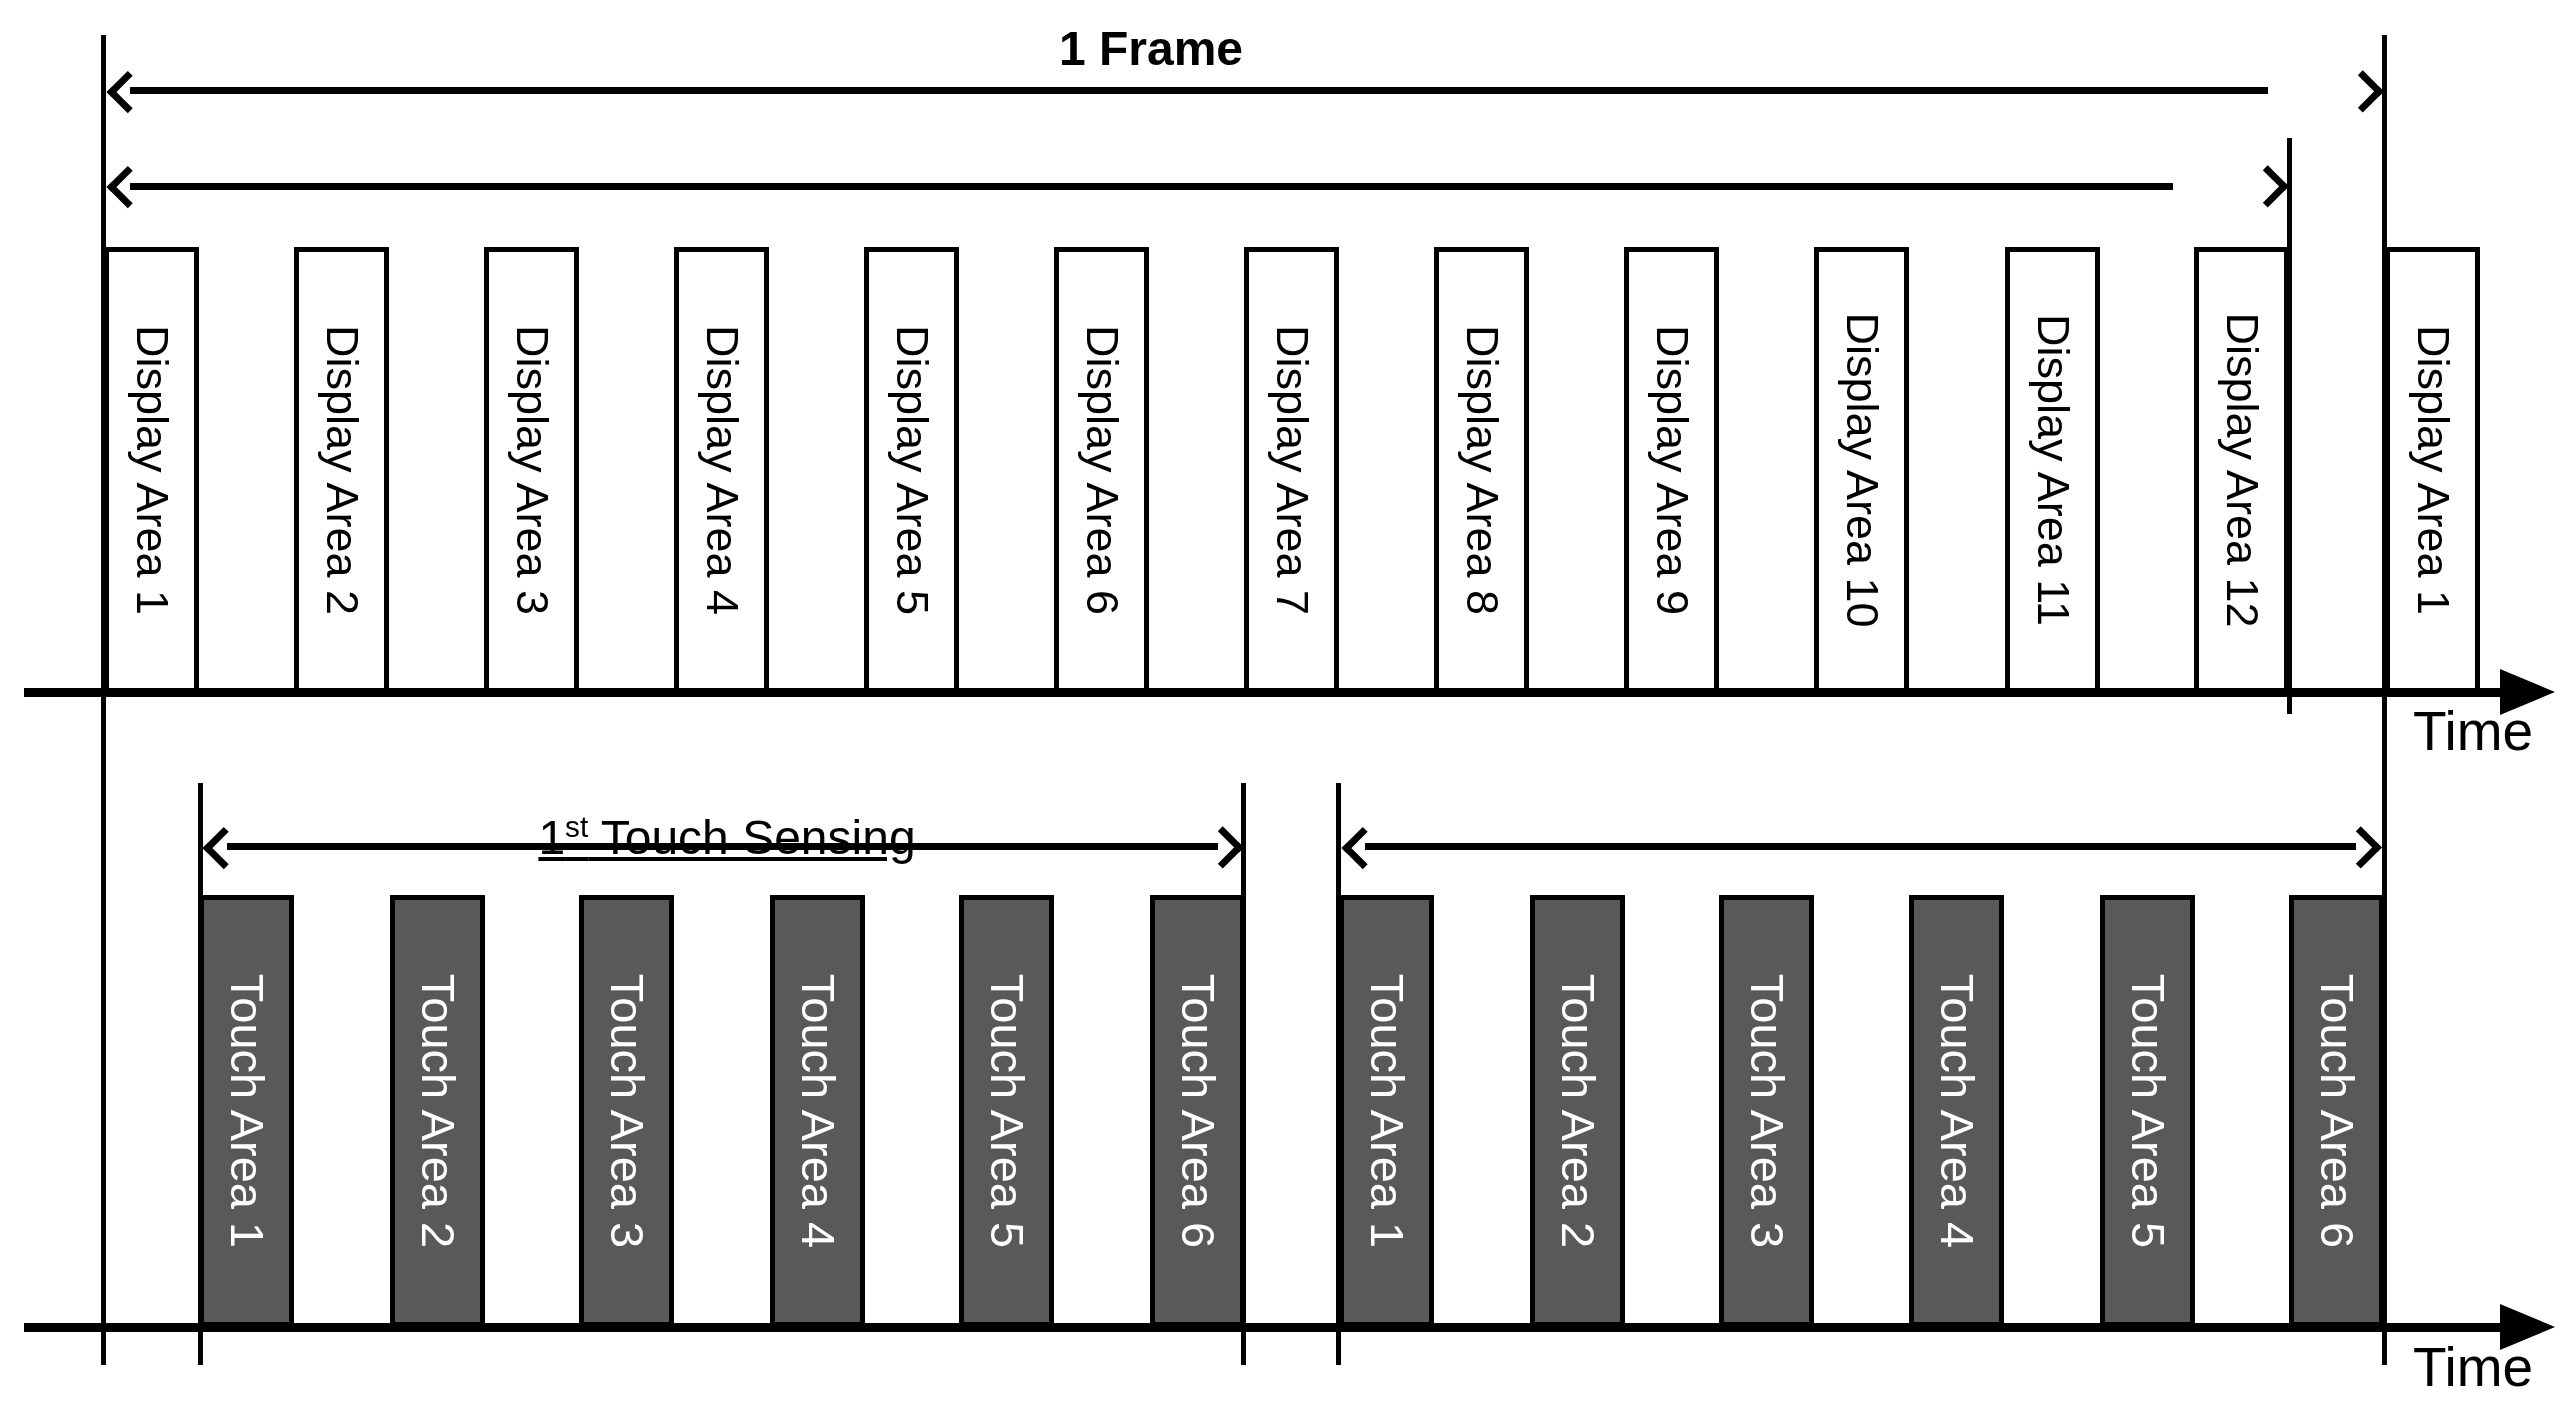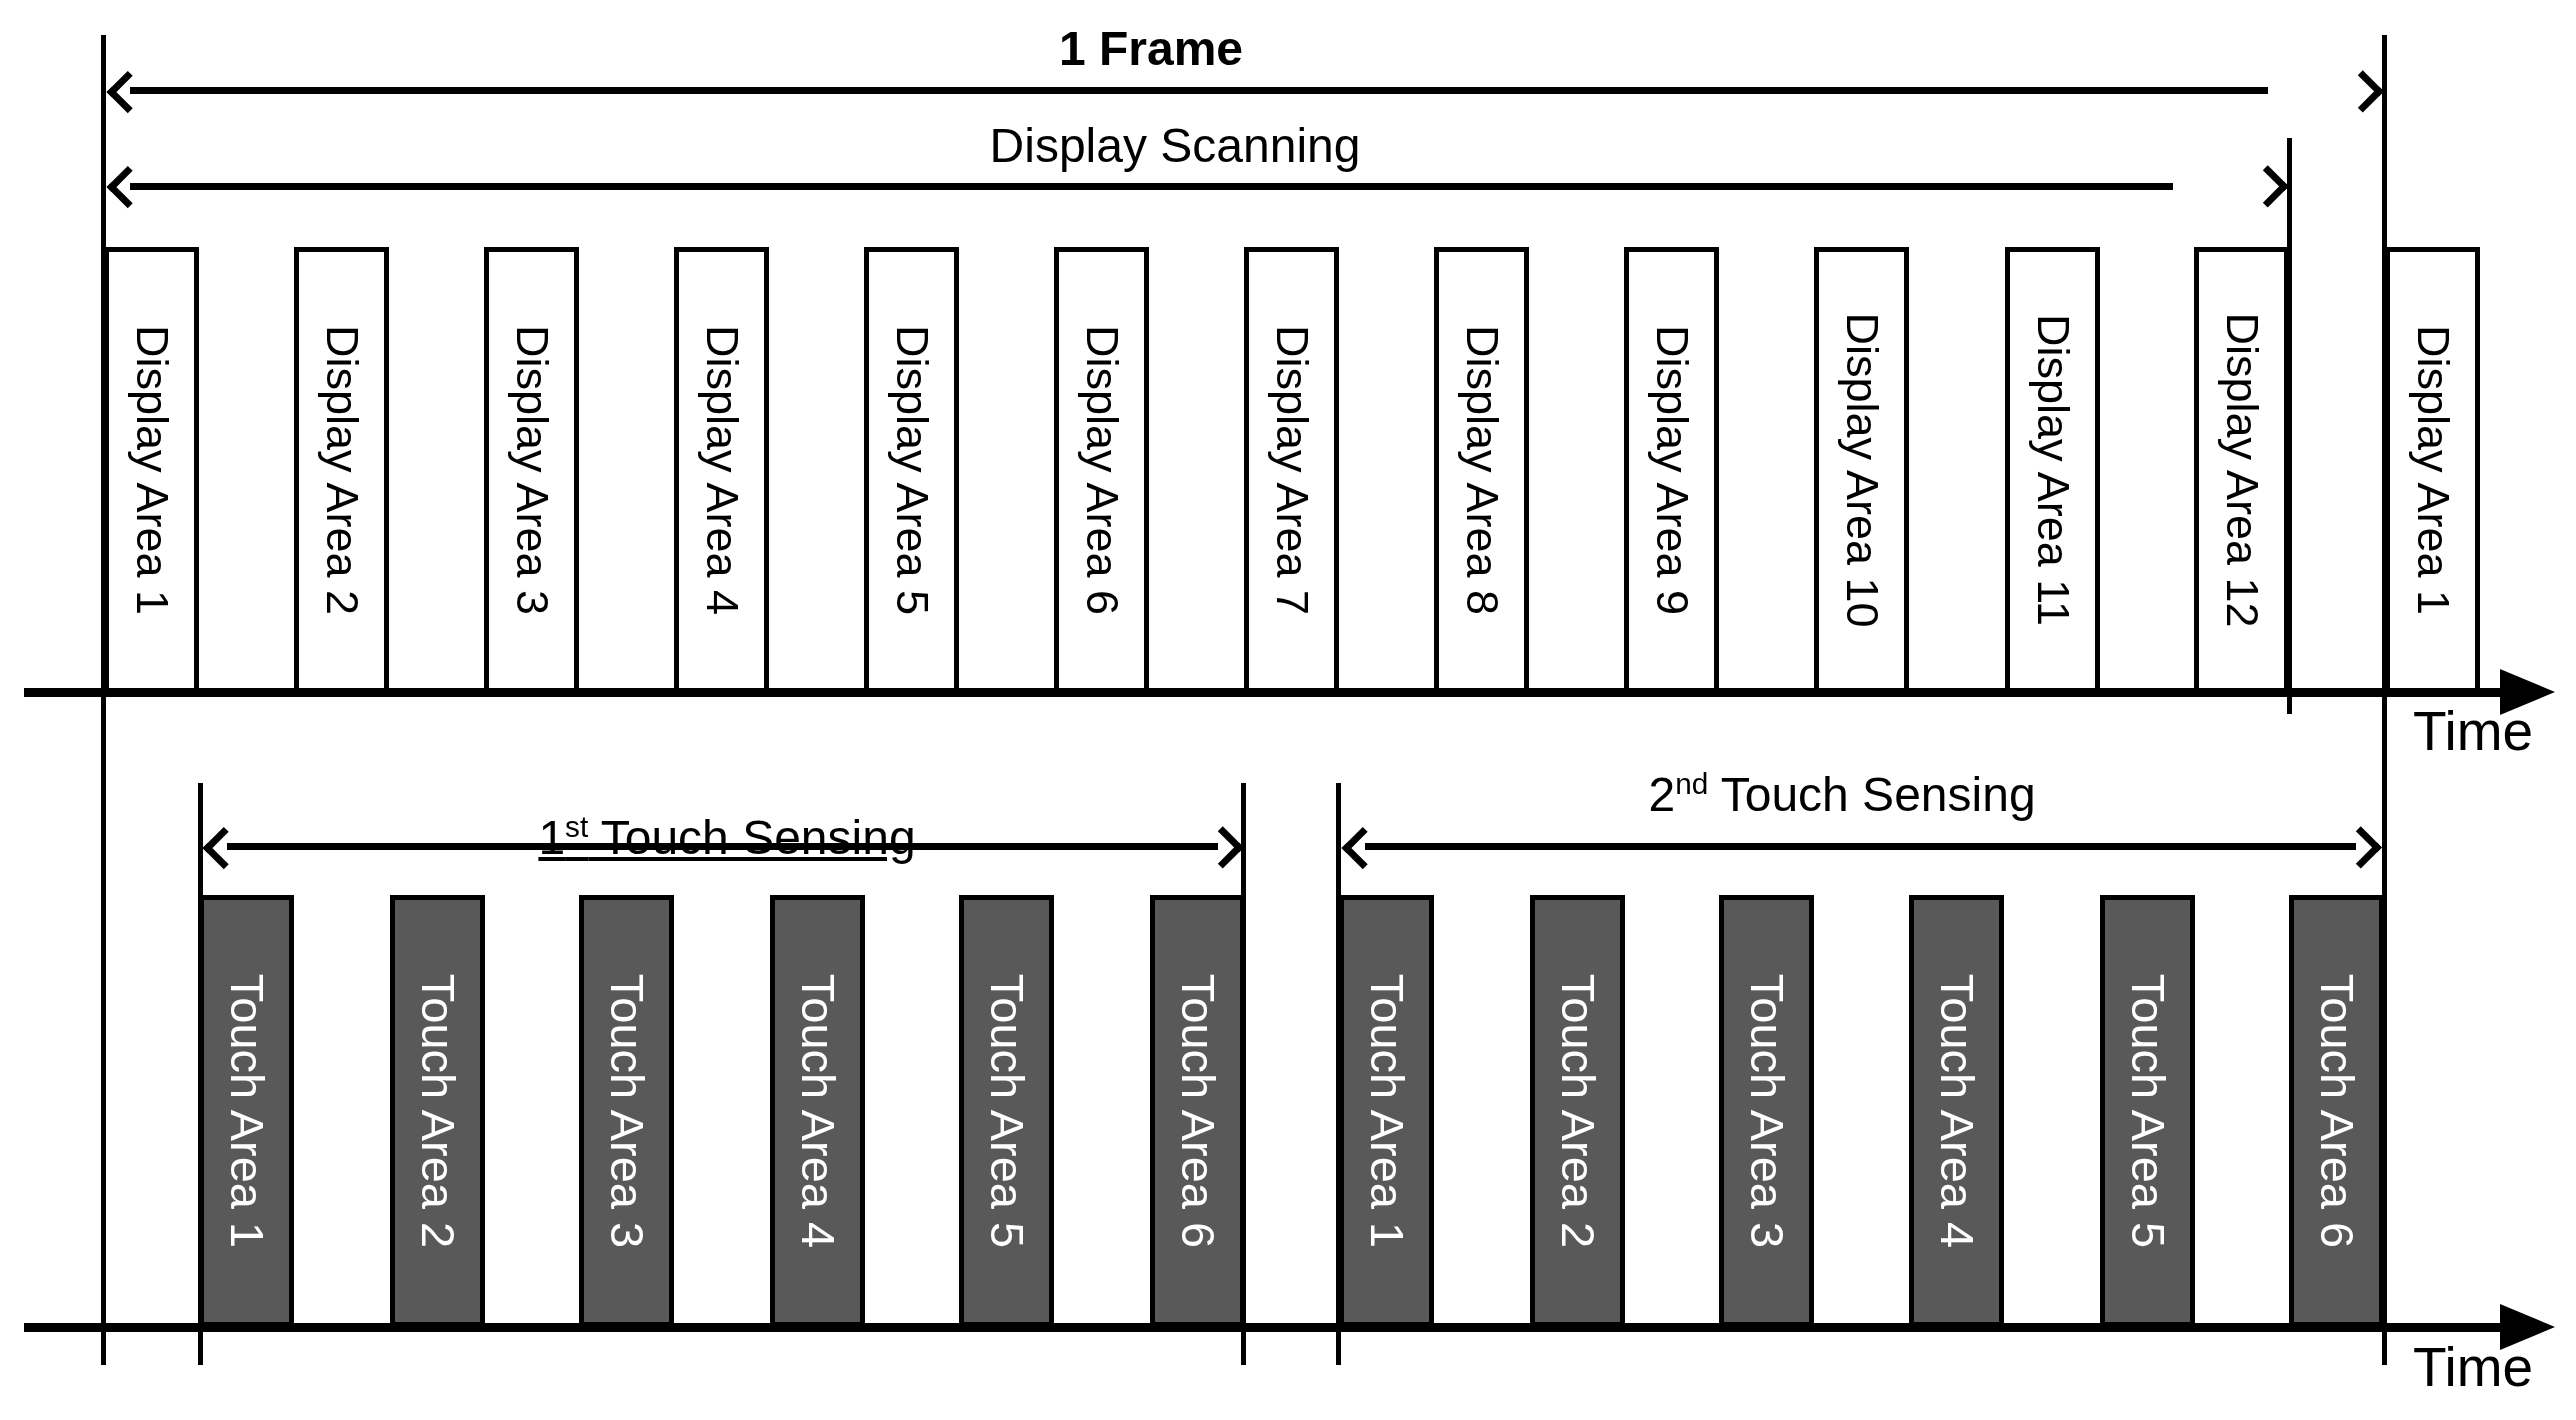--- a/index.html
+++ b/index.html
@@ -39,21 +39,20 @@
 
   <div class="vline" style="left:198px;top:783px;width:5.2px;height:582px;"></div>
   <div class="vline" style="left:1241px;top:783px;width:5.2px;height:582px;"></div>
   <div class="vline" style="left:1336px;top:783px;width:5.2px;height:582px;"></div>
 
   <div class="label biglabel" style="left:1151px;top:21px;font-weight:bold;">1 Frame</div>
   <div class="hline" style="left:130px;top:87px;width:2138px;height:7px;"></div>
   <div class="chev left" style="left:113px;top:77px;"></div>
   <div class="chev right" style="left:2348px;top:77px;"></div>
 
-  <div class="label biglabel" style="left:1175px;top:118px;">Display Scanning</div>
   <div class="hline" style="left:130px;top:183px;width:2043px;height:7px;"></div>
   <div class="chev left" style="left:113px;top:172px;"></div>
   <div class="chev right" style="left:2253px;top:172px;"></div>
 
   <div id="display-row">
       <div class="dbox" style="left: 104px; background: rgb(255, 255, 255);">
         <div class="vtext" style="color: rgb(0, 0, 0);">Display Area 1</div>
       </div>
       <div class="dbox" style="left: 294px; background: rgb(255, 255, 255);">
         <div class="vtext" style="color: rgb(0, 0, 0);">Display Area 2</div>
@@ -97,23 +96,20 @@
   <div class="axhead" style="left:2500px;top:669px;"></div>
   <div class="label timelabel" style="left:2413px;top:699px;">Time</div>
 
   <div class="label biglabel" style="left:727px;top:810px;text-decoration:underline;">
     <span>1</span><sup>st</sup><span> Touch Sensing</span>
   </div>
   <div class="hline" style="left:227px;top:843px;width:991px;height:7px;"></div>
   <div class="chev left" style="left:209px;top:833px;"></div>
   <div class="chev right" style="left:1208px;top:833px;"></div>
 
-  <div class="label biglabel" style="left:1842px;top:767px;">
-    <span>2</span><sup>nd</sup><span> Touch Sensing</span>
-  </div>
   <div class="hline" style="left:1365px;top:843px;width:991px;height:7px;"></div>
   <div class="chev left" style="left:1348px;top:833px;"></div>
   <div class="chev right" style="left:2346px;top:833px;"></div>
 
   <div id="touch-row">
       <div class="tbox" style="left: 199px; background: rgb(89, 89, 89);">
         <div class="vtext" style="color: rgb(255, 255, 255);">Touch Area 1</div>
       </div>
       <div class="tbox" style="left: 390px; background: rgb(89, 89, 89);">
         <div class="vtext" style="color: rgb(255, 255, 255);">Touch Area 2</div>

